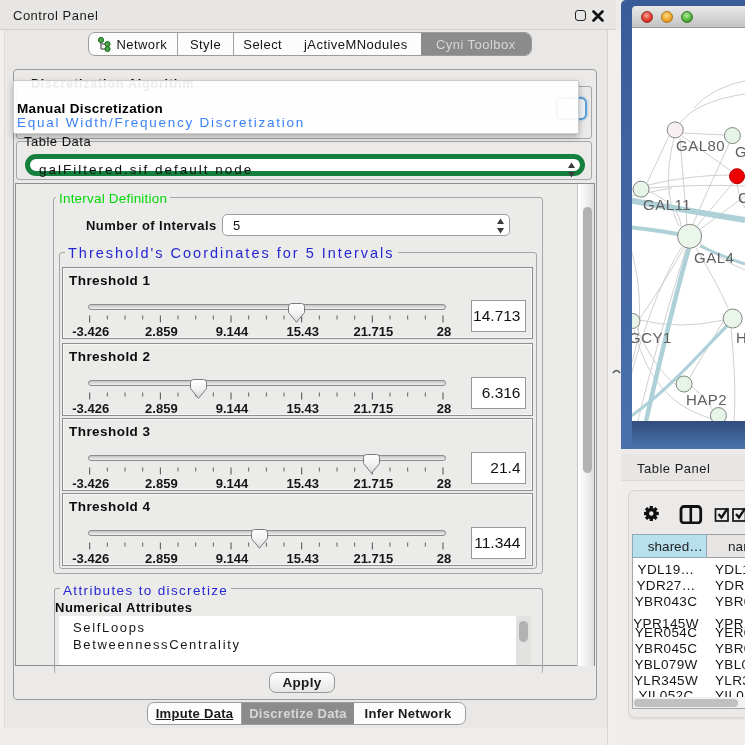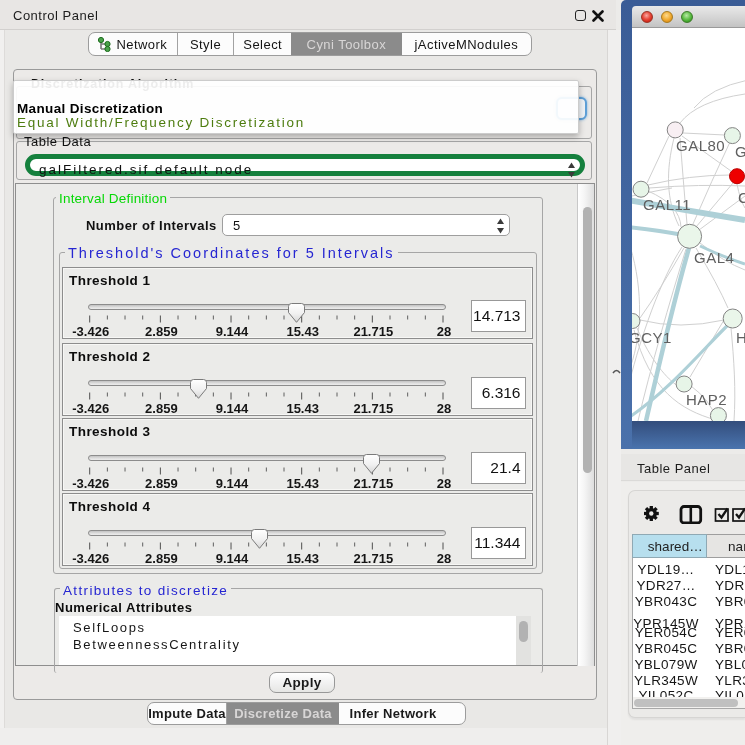--- a/index.html
+++ b/index.html
@@ -62,21 +62,21 @@
 #apply { position:absolute; left:269px; top:672px; width:66px; height:21px; background:linear-gradient(#ffffff,#f2f2f2 50%,#e6e6e4); border:1px solid #989898; border-radius:7px; font-size:13.5px; font-weight:bold; color:#1a1a1a; text-align:center; line-height:19px; letter-spacing:0.3px; }
 
 #btabs { position:absolute; left:147px; top:702px; width:319px; height:23px; background:#fcfcfc; border:1px solid #9c9c9c; border-radius:7px; display:flex; overflow:hidden; font-size:13px; font-weight:bold; letter-spacing:0.3px; }
 #btabs .seg { display:flex; align-items:center; justify-content:center; height:100%; color:#1a1a1a; }
 #btabs .sep { width:1px; height:100%; background:#a2a2a2; }
 #btabs .active { background:#8b8b8b; color:#d8d6d6; }
 
 #popup { position:absolute; left:13px; top:80px; width:566px; height:54px; background:rgba(255,255,255,0.92); border:1px solid #cccccc; border-radius:2px; box-shadow:0 3px 6px rgba(0,0,0,0.28); }
 #popup .r1 { position:absolute; left:0; top:4.5px; width:100%; text-align:center; font-size:13px; color:#a9a9a9; letter-spacing:0.6px; }
 #popup .r2 { position:absolute; left:3px; top:19.5px; font-size:13.5px; font-weight:bold; color:#000; letter-spacing:0.35px; }
-#popup .r3 { position:absolute; left:3px; top:33.5px; font-size:13.5px; color:#4d7c0f; letter-spacing:1.75px; }
+#popup .r3 { position:absolute; left:3px; top:33.5px; font-size:13.5px; color:#3b82f6; letter-spacing:1.75px; }
 
 #netwin { position:absolute; left:621px; top:0; width:124px; height:449px; background:linear-gradient(#3a5c96,#4a71ab); border-radius:5px 0 0 0; }
 #nettitle { position:absolute; left:632px; top:6px; width:113px; height:22px; background:linear-gradient(#e9e9e9,#cfcfcf 70%,#c3c3c3); border-radius:4px 0 0 0; border-bottom:1px solid #9a9a9a; }
 #netcanvas { position:absolute; left:632px; top:28px; width:113px; height:393px; background:#ffffff; }
 #netbottom { position:absolute; left:632px; top:421px; width:113px; height:28px; background:linear-gradient(#334d7c,#4a74ae); }
 .light { position:absolute; top:11px; width:12px; height:12px; border-radius:50%; }
 #tpbar { position:absolute; left:621px; top:454px; width:124px; height:27px; background:#e7e6e4; border-bottom:1px solid #dbdad8; }
 #tpbar .t { position:absolute; left:16px; top:7px; font-size:13px; color:#1c1c1c; letter-spacing:0.5px; }
 #tpbg { position:absolute; left:621px; top:482px; width:124px; height:263px; background:#efeeec; }
 #tpanelbox { position:absolute; left:628px; top:490px; width:117px; height:228px; background:#ebeae8; border:1px solid #d6d5d3; border-radius:7px 0 0 7px; border-right:none; box-shadow:0 2px 2px rgba(0,0,0,0.06); }
@@ -112,22 +112,22 @@
         <line x1="3" y1="7" x2="8" y2="7" stroke="#777" stroke-width="1.6"></line>
         <line x1="3" y1="12" x2="8" y2="12" stroke="#777" stroke-width="1.6"></line>
         <circle cx="3" cy="3" r="2.6" fill="#4ba34b" stroke="#1c6b1c"></circle>
         <circle cx="9.5" cy="7" r="2.6" fill="#4ba34b" stroke="#1c6b1c"></circle>
         <circle cx="9.5" cy="12" r="2.6" fill="#4ba34b" stroke="#1c6b1c"></circle>
       </svg>Network</div>
   <div class="sep"></div>
   <div class="seg" style="width:56px;">Style</div>
   <div class="sep"></div>
   <div class="seg" style="width:57px;">Select</div>
+  <div class="seg" style="width:130px;">jActiveMNodules</div>
   <div class="seg active" style="width:111px;">Cyni Toolbox</div>
-  <div class="seg" style="width:130px;">jActiveMNodules</div>
 </div>
 <div id="content"></div>
 <div class="group" id="dgroup"></div>
 <div class="glabel" id="dlabel">Discretization Algorithm</div>
 <div id="bluecombo"></div>
 <div class="group" id="tgroup"></div>
 <div class="glabel" id="tlabel">Table Data</div>
 <div id="combo1">galFiltered.sif default node<svg style="position:absolute;right:4px;top:3px;" width="9" height="16" viewBox="0 0 9 16">
       <path d="M 4.5 0.5 L 8 6 L 1 6 Z" fill="#3a3a3a"></path>
       <path d="M 4.5 15.5 L 8 10 L 1 10 Z" fill="#3a3a3a"></path>
@@ -320,21 +320,21 @@
 <div class="glabel" id="alabel">Attributes to discretize</div>
 <div id="numattr">Numerical Attributes</div>
 <div id="alist">
     <div>SelfLoops</div>
     <div>BetweennessCentrality</div>
   </div>
 <div id="asbar"></div>
 <div id="asthumb"></div>
 <div id="apply">Apply</div>
 <div id="btabs">
-  <div class="seg" style="width:78px;">Impute Data</div>
+  <div class="seg" style="width:93px;text-decoration:underline;">Impute Data</div>
   <div class="sep"></div>
   <div class="seg active" style="width:112px;">Discretize Data</div>
   <div class="seg" style="width:108px;">Infer Network</div>
 </div>
 <div id="popup">
   <div class="r2">Manual Discretization</div>
   <div class="r3">Equal Width/Frequency Discretization</div>
 </div>
 <svg style="position:absolute;left:612px;top:367px;" width="9" height="9" viewBox="0 0 9 9">
     <path d="M 1 6 Q 4.5 1 8 6" fill="none" stroke="#555" stroke-width="1.5"></path>

